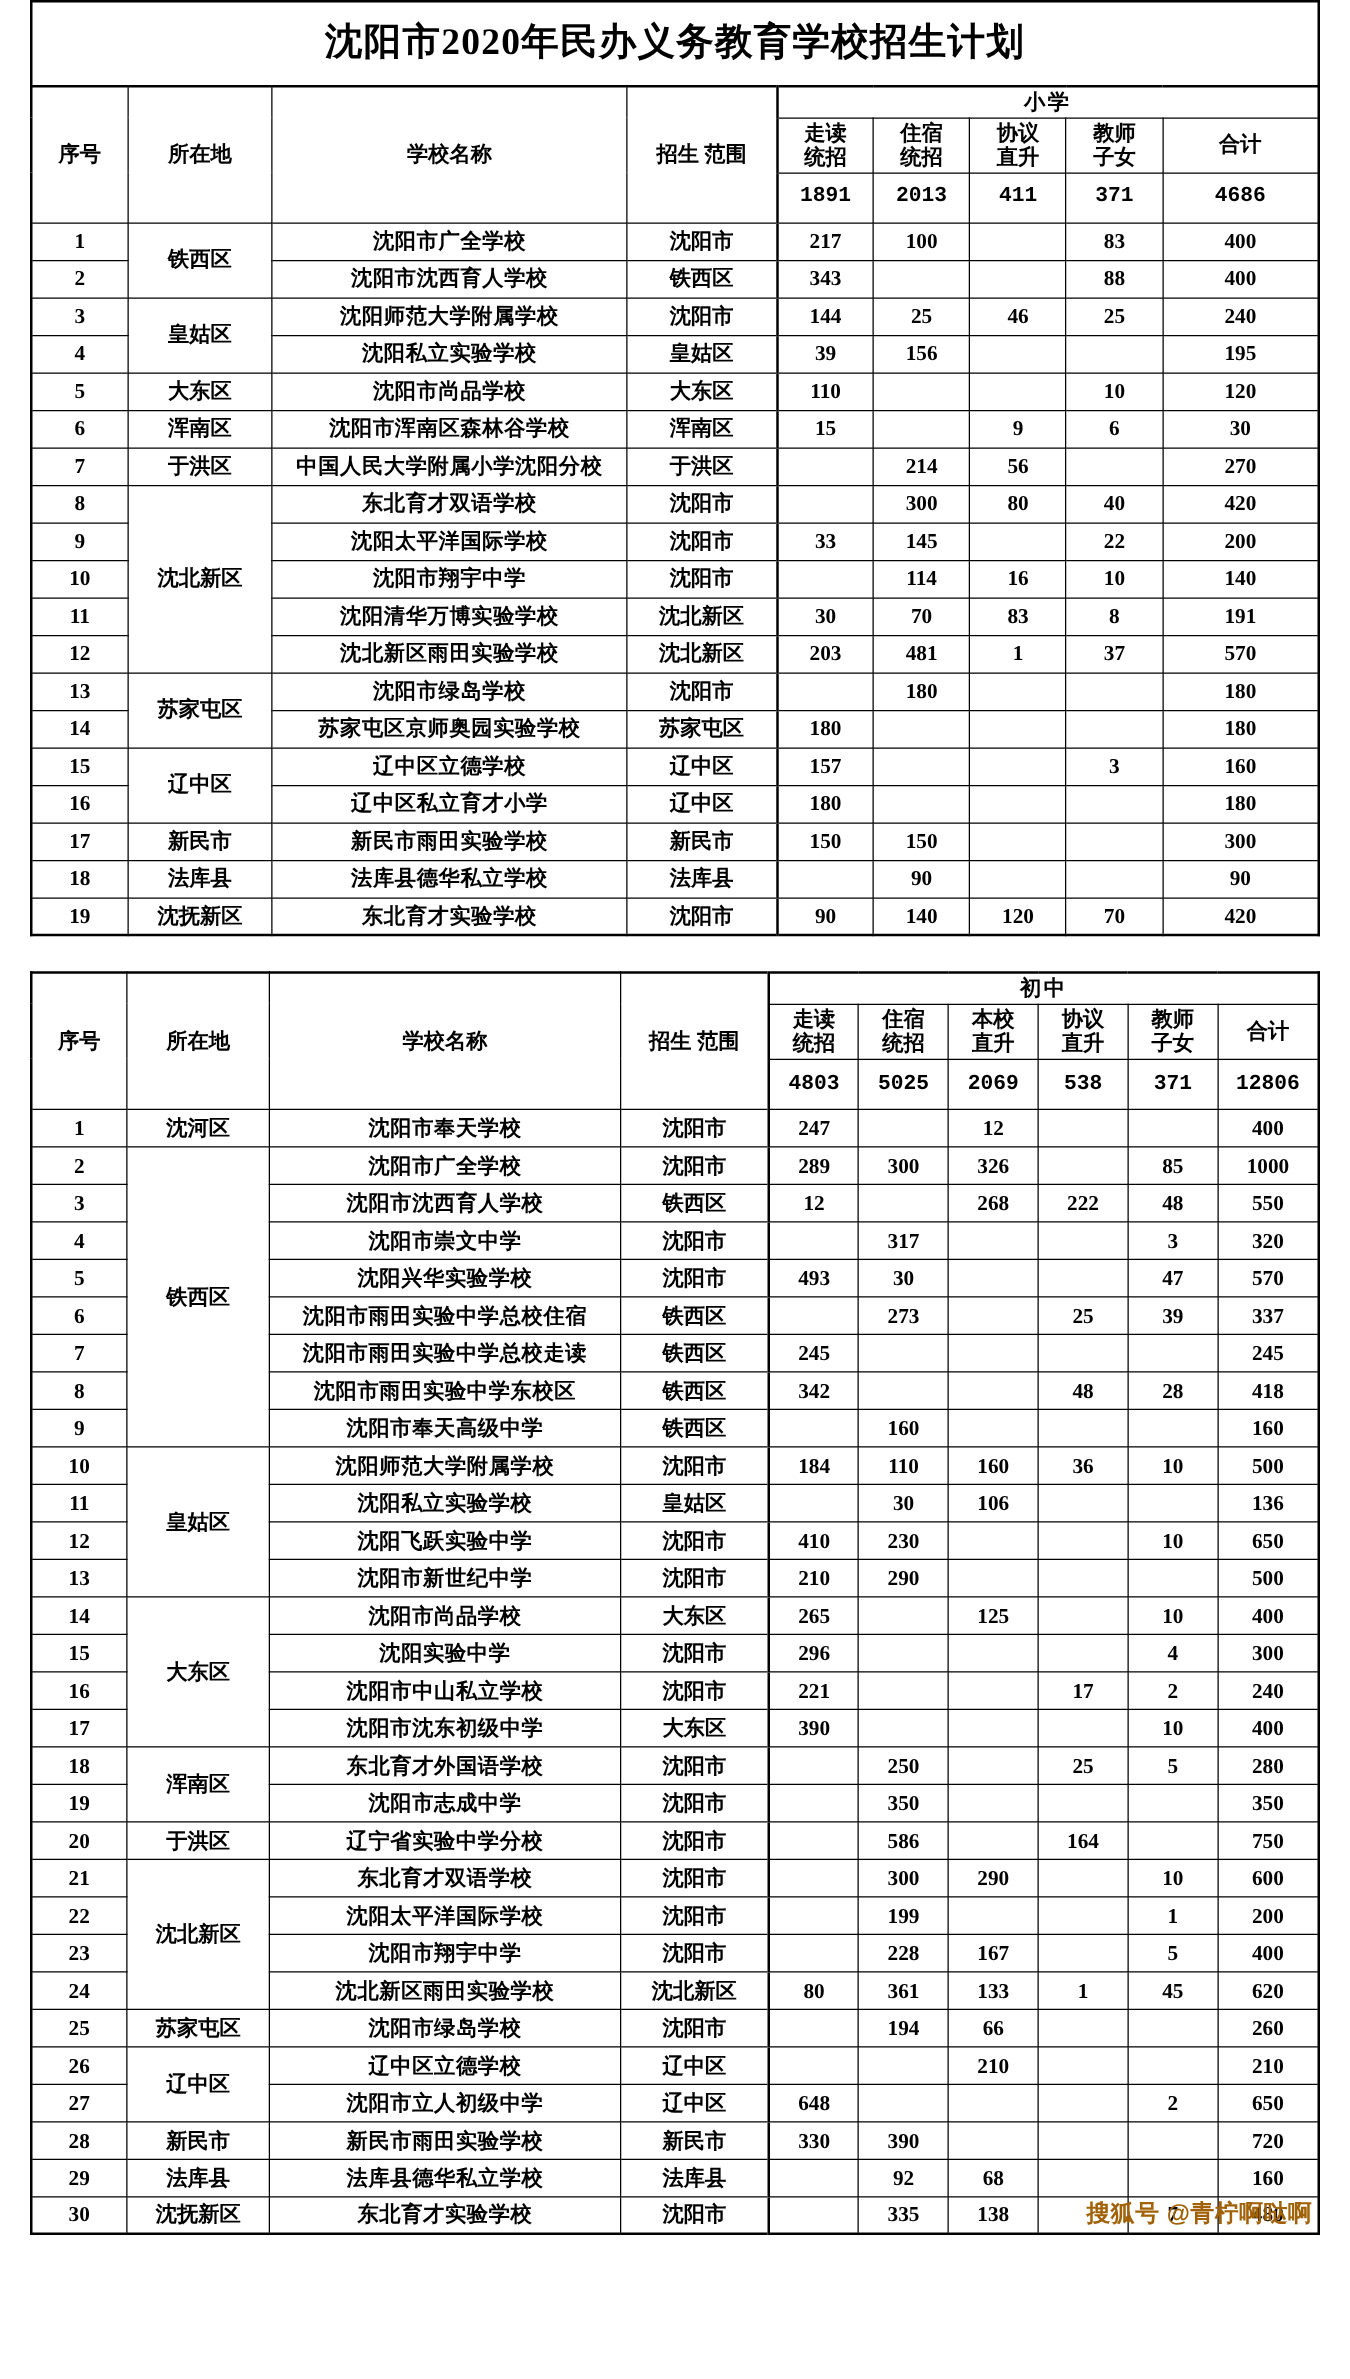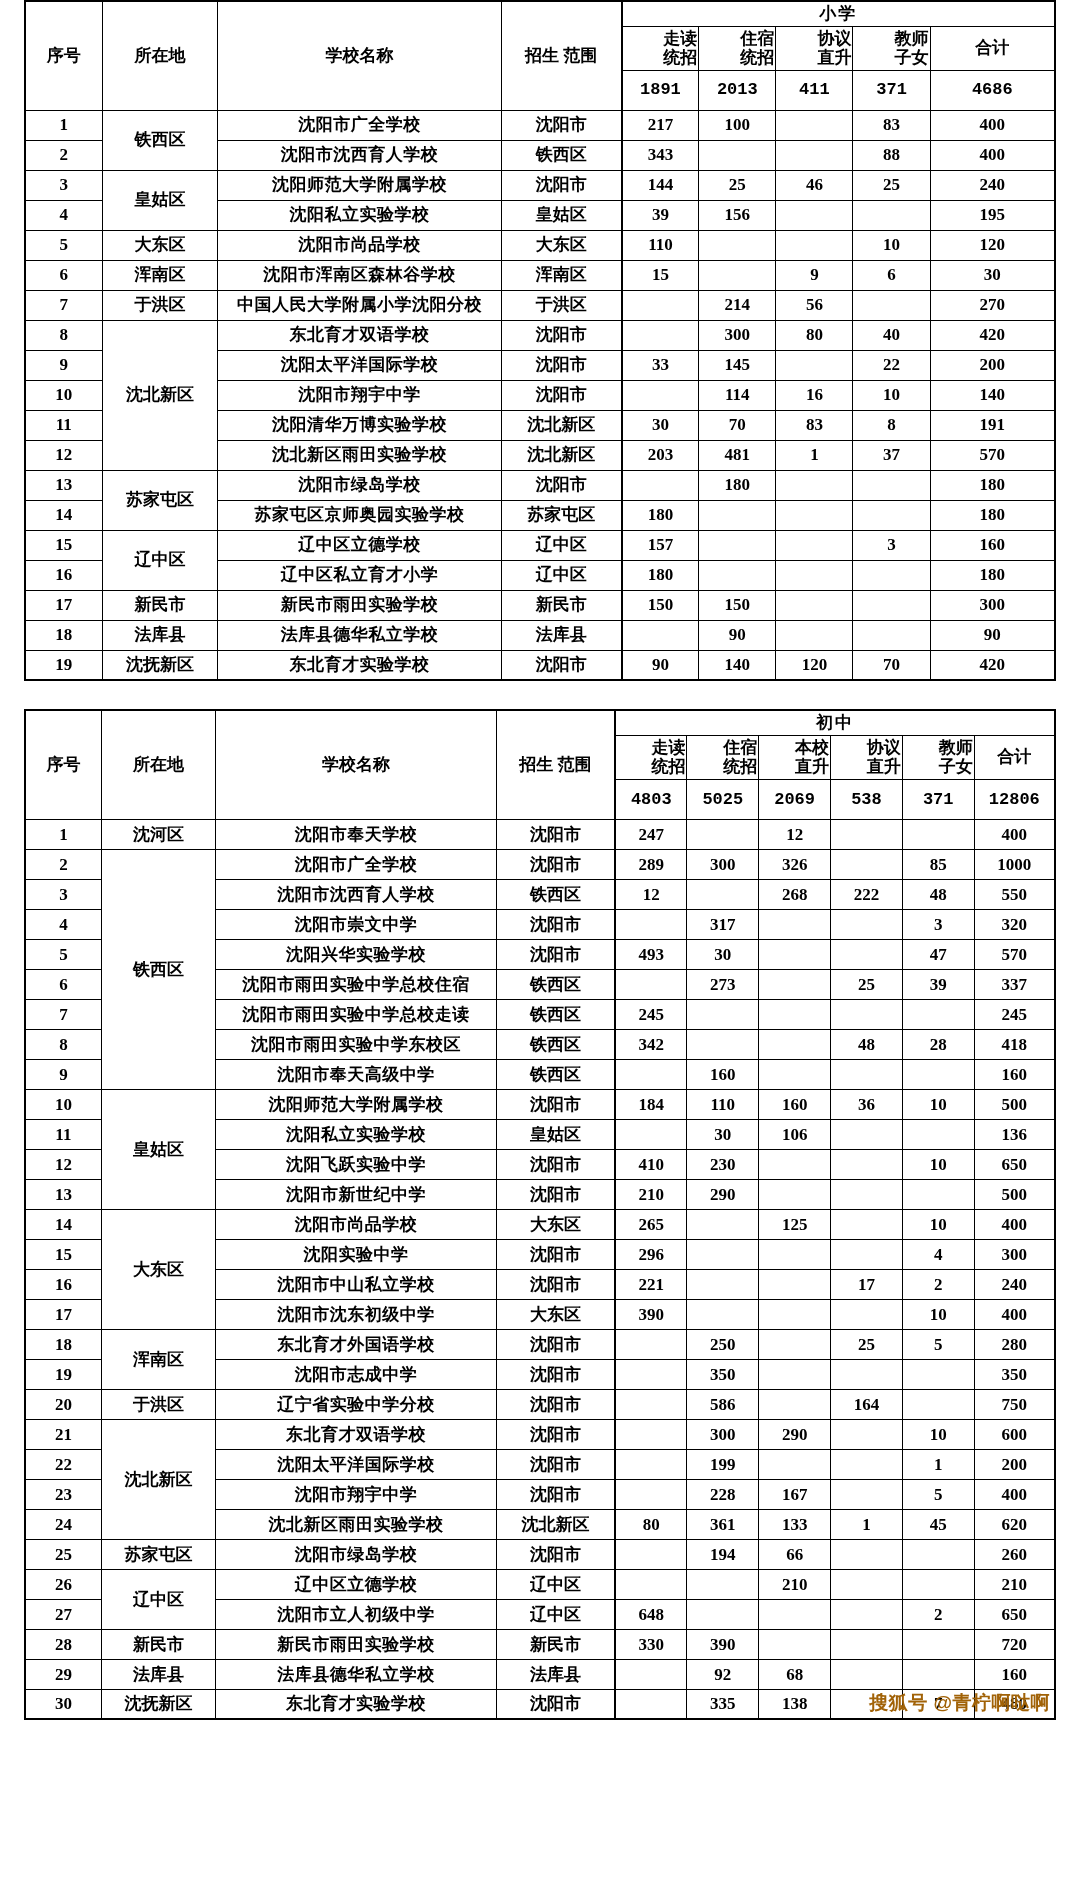--- a/index.html
+++ b/index.html
@@ -46,21 +46,21 @@
     box-sizing:border-box;
     overflow:hidden;
   }
   
   table.sheet{border:2px solid #000;}
   .thick-left{border-left:2px solid #000 !important;}
 
   .hdr{font-size:19px;font-weight:bold;font-family:Liberation Serif, serif;}
   .hdr-group{font-size:21px;font-weight:bold;letter-spacing:2px;}
   .hdr-sub{font-size:16px;font-weight:bold;line-height:1.05;}
-  .hdr-sub span{display:block;text-align:right;}
+  .hdr-sub span{display:block;}
   .totrow td{font-size:16px;font-weight:bold;height:40px;font-family:Liberation Mono, monospace;}
   .num{font-size:16px;font-weight:bold;}
   .name{font-size:18px;font-weight:bold;letter-spacing:0.5px;}
   .region{font-size:18px;font-weight:bold;}
   .idx{font-size:15px;font-weight:bold;}
 
   
   col.c-idx{width:68px;}
   col.c-region{width:102px;}
   col.c-name{width:250px;}
@@ -89,20 +89,23 @@
     letter-spacing:0.5px;
     white-space:nowrap;
     font-weight:bold;
   }
 </style>
 </head>
 <body>
 
 <div class="page">
 
+  <div class="title-wrap">
+    <div class="doc-title">沈阳市2020年民办义务教育学校招生计划</div>
+  </div>
 
   <table class="sheet" id="tbl-primary">
     <colgroup>
       <col class="c-idx">
         <col class="c-region">
         <col class="c-name">
         <col class="c-scope">
       <col class="c-d">
         <col class="c-d">
         <col class="c-d">

